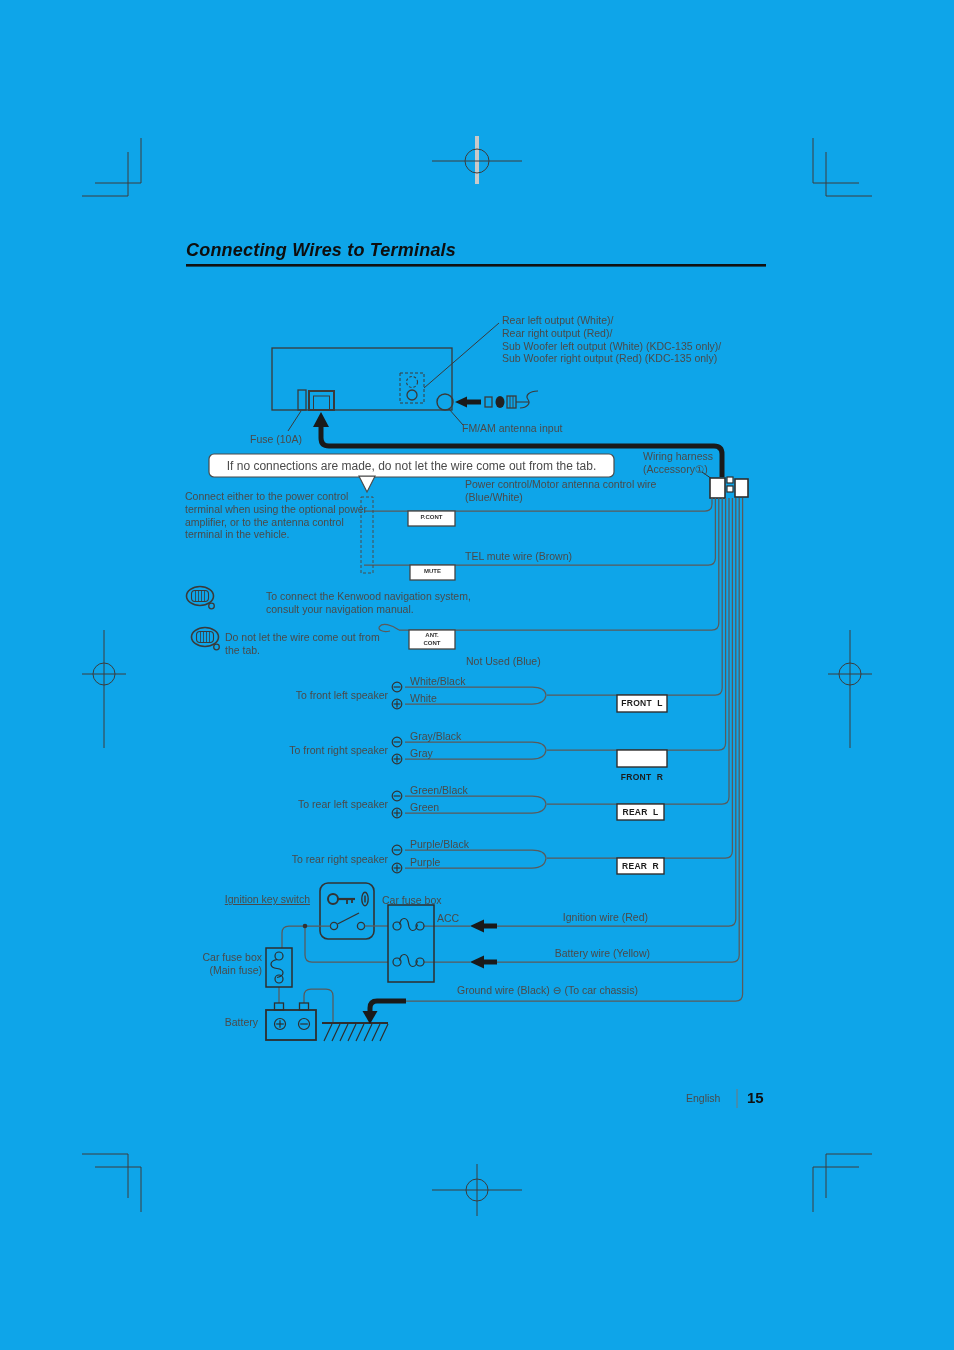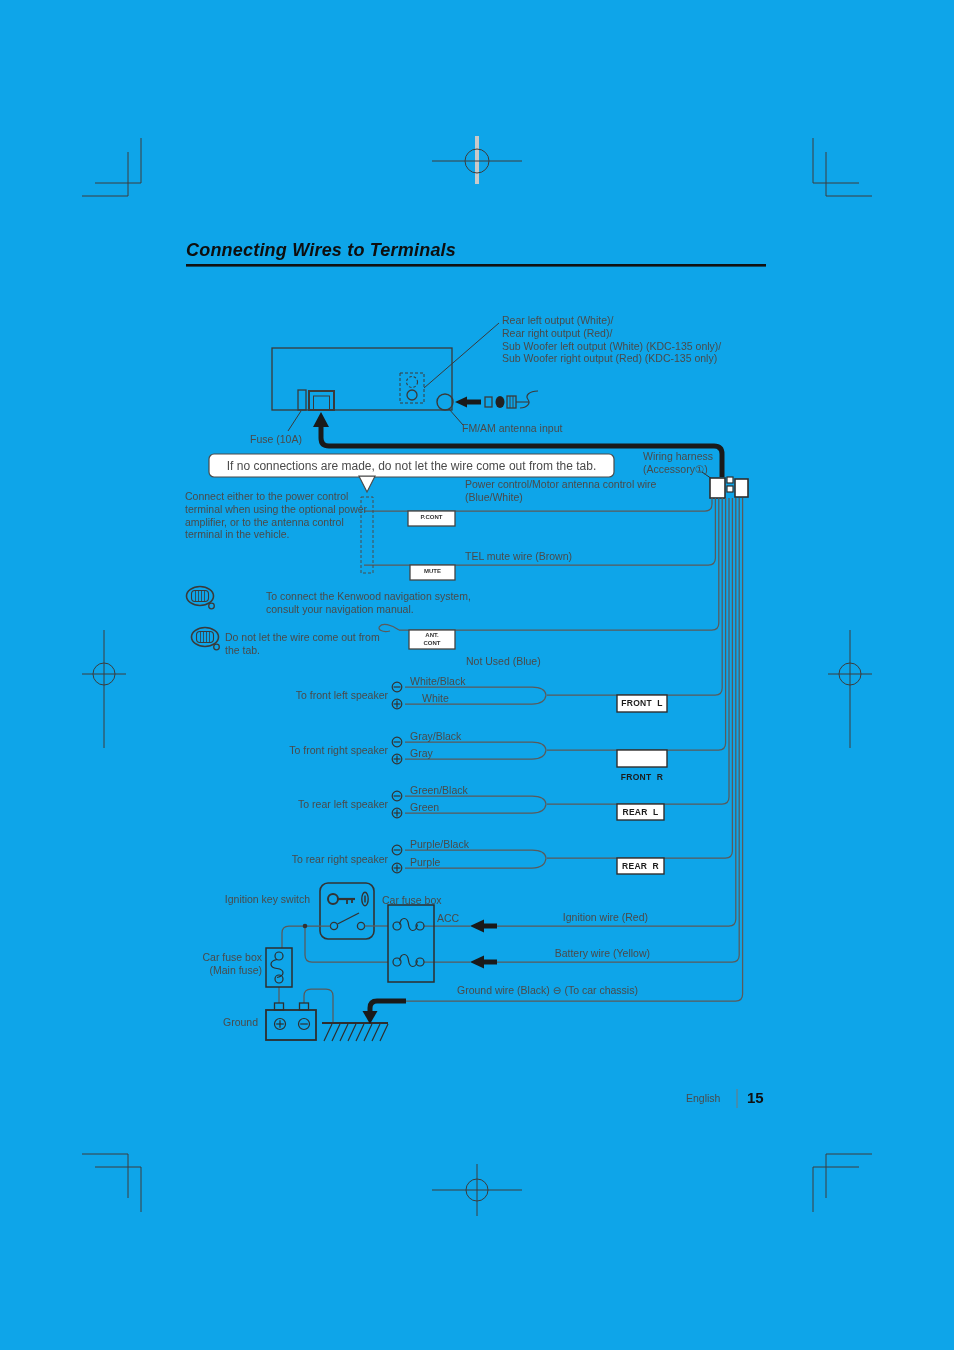--- a/index.html
+++ b/index.html
@@ -291,44 +291,44 @@
   <div class="t" style="left:225px;top:631px;">Do not let the wire come out from
 the tab.</div>
 
   <div class="tab" style="left:408px;top:514px;width:47px;">P.CONT</div>
   <div class="tab" style="left:410px;top:568px;width:45px;">MUTE</div>
   <div class="tab" style="left:409px;top:632px;width:46px;">ANT.
 CONT</div>
 
   <div class="t r" style="left:180px;top:689px;width:208px;">To front left speaker</div>
   <div class="t" style="left:410px;top:675px;">White/Black</div>
-  <div class="t" style="left:422px;top:692px;">White</div>
+  <div class="t" style="left:410px;top:692px;">White</div>
   <div class="conn" style="left:617px;top:695px;width:50px;line-height:17px;">FRONT  L</div>
 
   <div class="t r" style="left:180px;top:744px;width:208px;">To front right speaker</div>
   <div class="t" style="left:410px;top:730px;">Gray/Black</div>
   <div class="t" style="left:410px;top:747px;">Gray</div>
   <div class="conn" style="left:617px;top:750px;width:50px;line-height:17px;margin-top:19px;">FRONT  R</div>
 
   <div class="t r" style="left:180px;top:798px;width:208px;">To rear left speaker</div>
   <div class="t" style="left:410px;top:784px;">Green/Black</div>
   <div class="t" style="left:410px;top:801px;">Green</div>
   <div class="conn" style="left:617px;top:804px;width:47px;line-height:16px;">REAR  L</div>
 
   <div class="t r" style="left:180px;top:853px;width:208px;">To rear right speaker</div>
   <div class="t" style="left:410px;top:838px;">Purple/Black</div>
   <div class="t" style="left:410px;top:856px;">Purple</div>
   <div class="conn" style="left:617px;top:858px;width:47px;line-height:16px;">REAR  R</div>
 
-  <div class="t r" style="left:150px;top:893px;width:160px;">Ignition key switch</div>
+  <div class="t r" style="left:150px;top:893px;width:160px;text-decoration:underline;">Ignition key switch</div>
   <div class="t" style="left:382px;top:894px;">Car fuse box</div>
   <div class="t" style="left:437px;top:912px;">ACC</div>
   <div class="t r" style="left:448px;top:911px;width:200px;">Ignition wire (Red)</div>
   <div class="t r" style="left:450px;top:947px;width:200px;">Battery wire (Yellow)</div>
   <div class="t r" style="left:120px;top:951px;width:142px;">Car fuse box
 (Main fuse)</div>
   <div class="t" style="left:457px;top:984px;">Ground wire (Black) ⊖ (To car chassis)</div>
-  <div class="t r" style="left:140px;top:1016px;width:118px;">Ground</div>
+  <div class="t r" style="left:140px;top:1016px;width:118px;">Battery</div>
 
   <div class="t" style="left:686px;top:1092px;">English</div>
   <div class="t pg" style="left:747px;top:1089px;">15</div>
 
 </div>
 
 </body></html>

